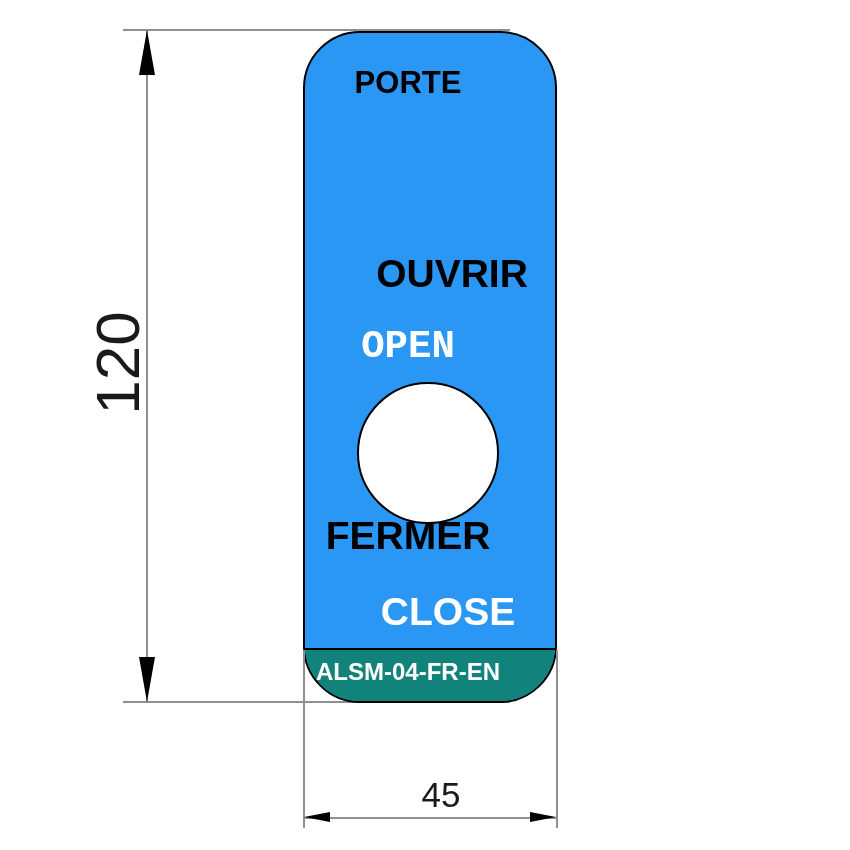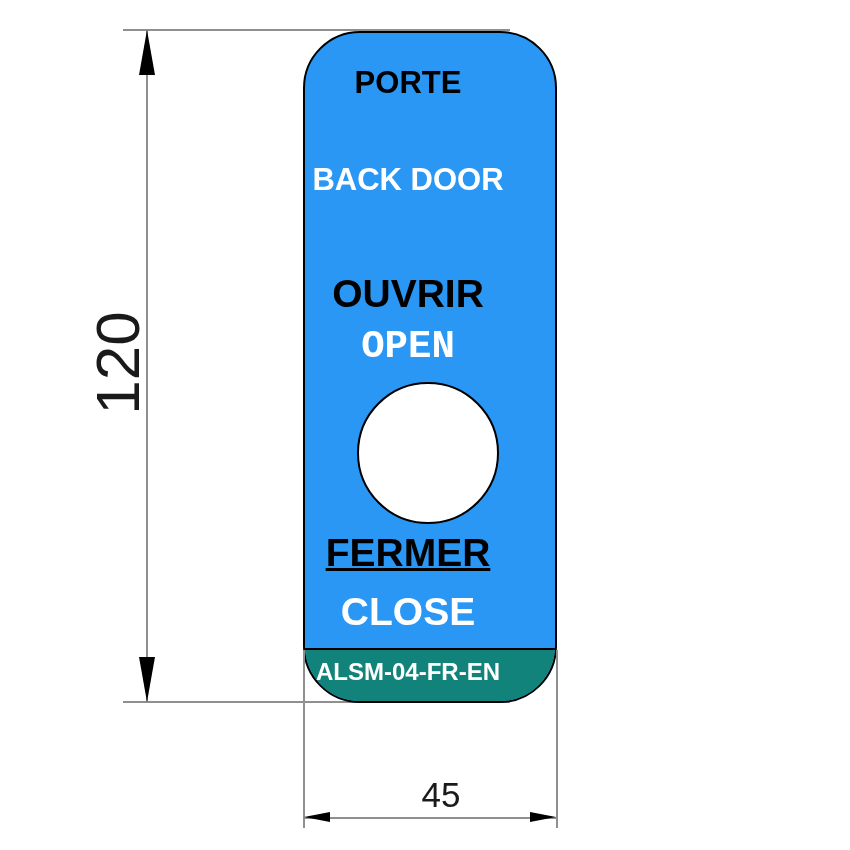--- a/index.html
+++ b/index.html
@@ -69,24 +69,24 @@
     line-height:1;
   }
   .t-black{color:var(--outline-black,#000);}
   .t-white{color:#fff;}
   .fs-sm{font-size:31px;}
   .fs-lg{font-size:39px;}
   .fs-code{font-size:24px;}
   #txt-fr1{top:67px;}
   #txt-fr2{top:112px;}
   #txt-en1{top:164px;}
-  #txt-open-fr{top:274px;}
+  #txt-open-fr{top:254px;padding-left:44px;}
   #txt-open-en{top:328px;font-family:Liberation Mono, monospace;}
-  #txt-close-fr{top:533px;text-decoration:underline;}
-  #txt-close-en{top:592px;}
+  #txt-close-fr{top:516px;}
+  #txt-close-en{top:592px;margin-left:40px;}
   #txt-code{top:660px;}
 </style>
 </head>
 <body>
 
 <div id="canvas">
 
   <div class="ext-line-h" style="left:123px;top:29px;width:387px;"></div>
   <div class="ext-line-h" style="left:123px;top:701px;width:387px;"></div>
   <div class="dim-line-v" style="left:146px;top:30px;height:672px;"></div>
@@ -94,21 +94,20 @@
   <div class="arrow arrow-down" style="left:139px;top:657px;"></div>
   <div class="dim-text" id="dim-height-text">120</div>
 
   <div id="tag">
     <div id="tag-band"></div>
   </div>
 
   <div id="hanger-hole"></div>
 
   <div class="tag-text t-black fs-sm" id="txt-fr1">PORTE</div>
-  <div class="tag-text t-white fs-sm" id="txt-en1">BACK DOOR</div>
   <div class="tag-text t-black fs-lg" id="txt-open-fr">OUVRIR</div>
   <div class="tag-text t-white fs-lg" id="txt-open-en">OPEN</div>
   <div class="tag-text t-black fs-lg" id="txt-close-fr">FERMER</div>
   <div class="tag-text t-white fs-lg" id="txt-close-en">CLOSE</div>
   <div class="tag-text t-white fs-code" id="txt-code">ALSM-04-FR-EN</div>
 
   <div class="ext-line-v" style="left:303px;top:650px;height:178px;"></div>
   <div class="ext-line-v" style="left:556px;top:650px;height:178px;"></div>
   <div class="dim-line-h" style="left:304px;top:817px;width:252px;"></div>
   <div class="arrow arrow-left" style="left:304px;top:812px;"></div>

